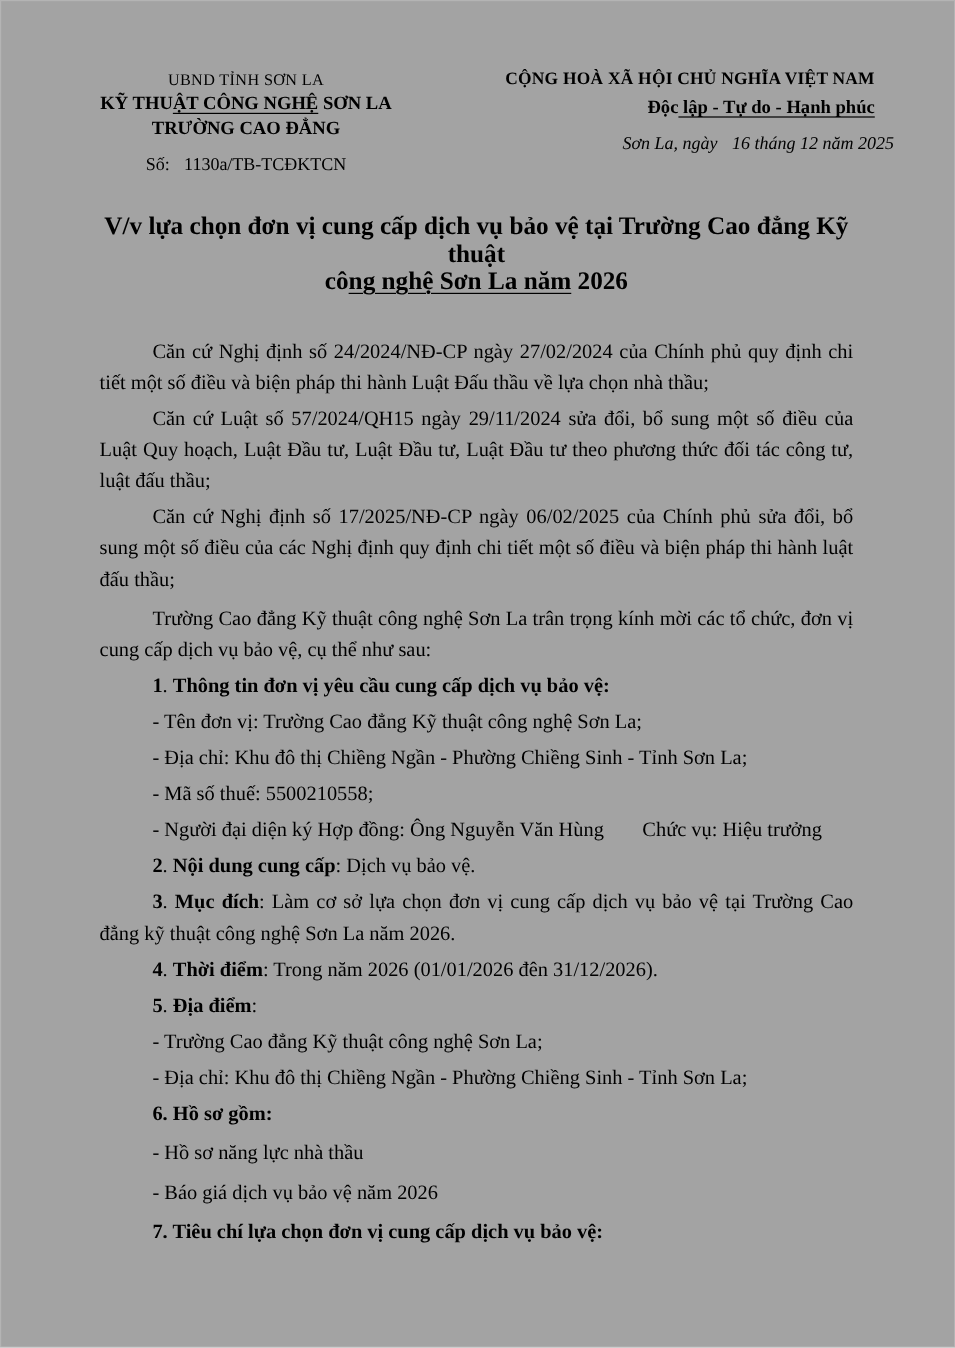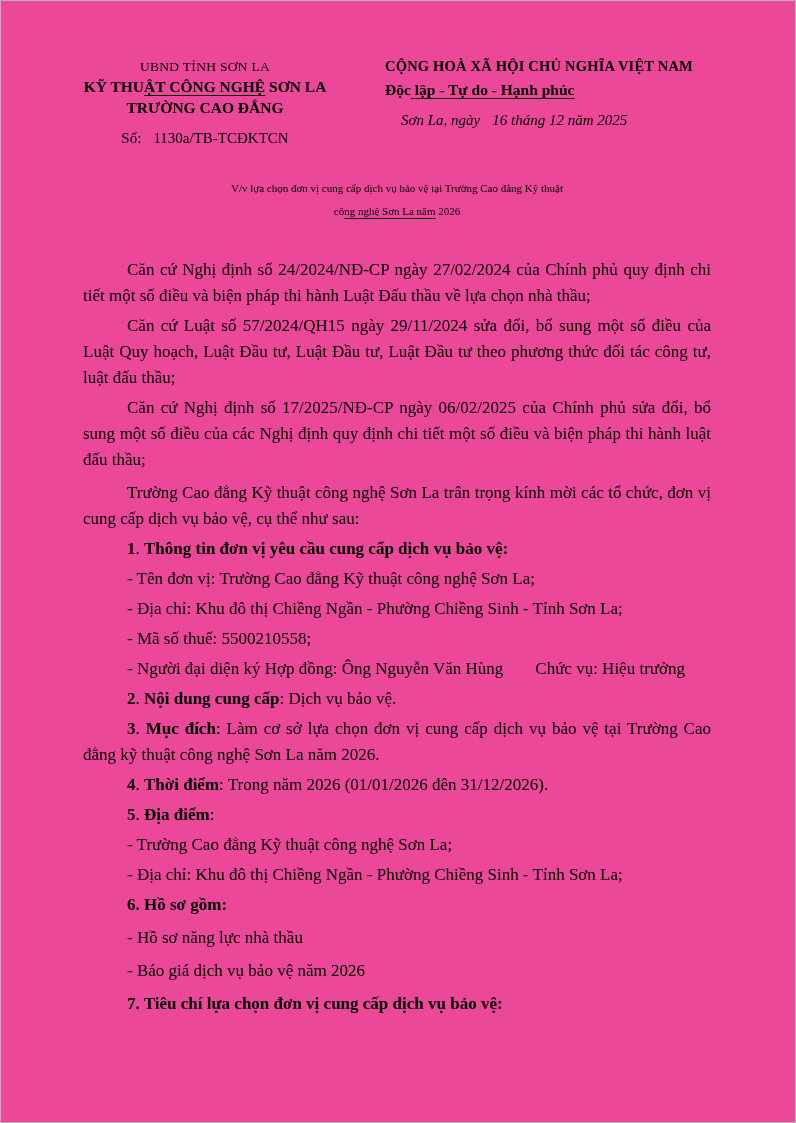--- a/index.html
+++ b/index.html
@@ -1,42 +1,42 @@
 <!DOCTYPE html>
 <html><head>
 <meta charset="utf-8">
 <style>
   html,body{margin:0;padding:0;background:#ffffff;}
   .page{
     position:relative;
     width:796px;height:1123px;
     box-sizing:border-box;
     border:1px solid #b4b4b4;
-    background:#ec4899;
+    background:#a3a3a3;
     color:#000000;
     font-family:"Liberation Serif","DejaVu Serif",serif;
     padding:56px 84px 0 82px;
     overflow:hidden;
   }
   .header{display:flex;justify-content:space-between;}
   .h-left{flex:0 0 auto;width:292px;margin-left:-24px;text-align:center;}
-  .h-right{flex:0 0 auto;width:344px;margin-right:-18px;text-align:left;}
+  .h-right{flex:0 0 auto;width:344px;margin-right:-18px;text-align:right;}
   .org-parent{font-size:13.5px;letter-spacing:.3px;line-height:19px;}
   .org-name{font-weight:bold;font-size:15.5px;line-height:21px;}
   .doc-number{font-size:15px;margin-top:12px;}
   .national{font-weight:bold;font-size:14.5px;line-height:19px;letter-spacing:.2px;}
   .motto{font-weight:bold;font-size:15.5px;line-height:21px;margin-top:3px;}
   .date{font-style:italic;font-size:15px;margin-top:12px;transform:translateX(16px);}
   .b{font-weight:bold;}
   .u{text-decoration:underline;text-underline-offset:3px;text-decoration-thickness:1.4px;}
   .gap{padding-left:12px;}
   .gapw{padding-left:32px;}
   .title-block{text-align:center;margin-top:30px;}
   .title-main{font-weight:bold;font-size:17.5px;line-height:24px;}
-  .title-sub{font-weight:normal;font-size:11px;line-height:23px;}
+  .title-sub{font-weight:bold;font-size:21px;line-height:23px;}
   .title-sub.first{margin-top:3px;}
   .doc-body{margin-top:34px;}
   .para{
     margin:0 0 4px 0;
     font-size:17px;
     line-height:26px;
     text-align:justify;
     text-indent:44px;
   }
   .para.gap-top{margin-top:7px;}

